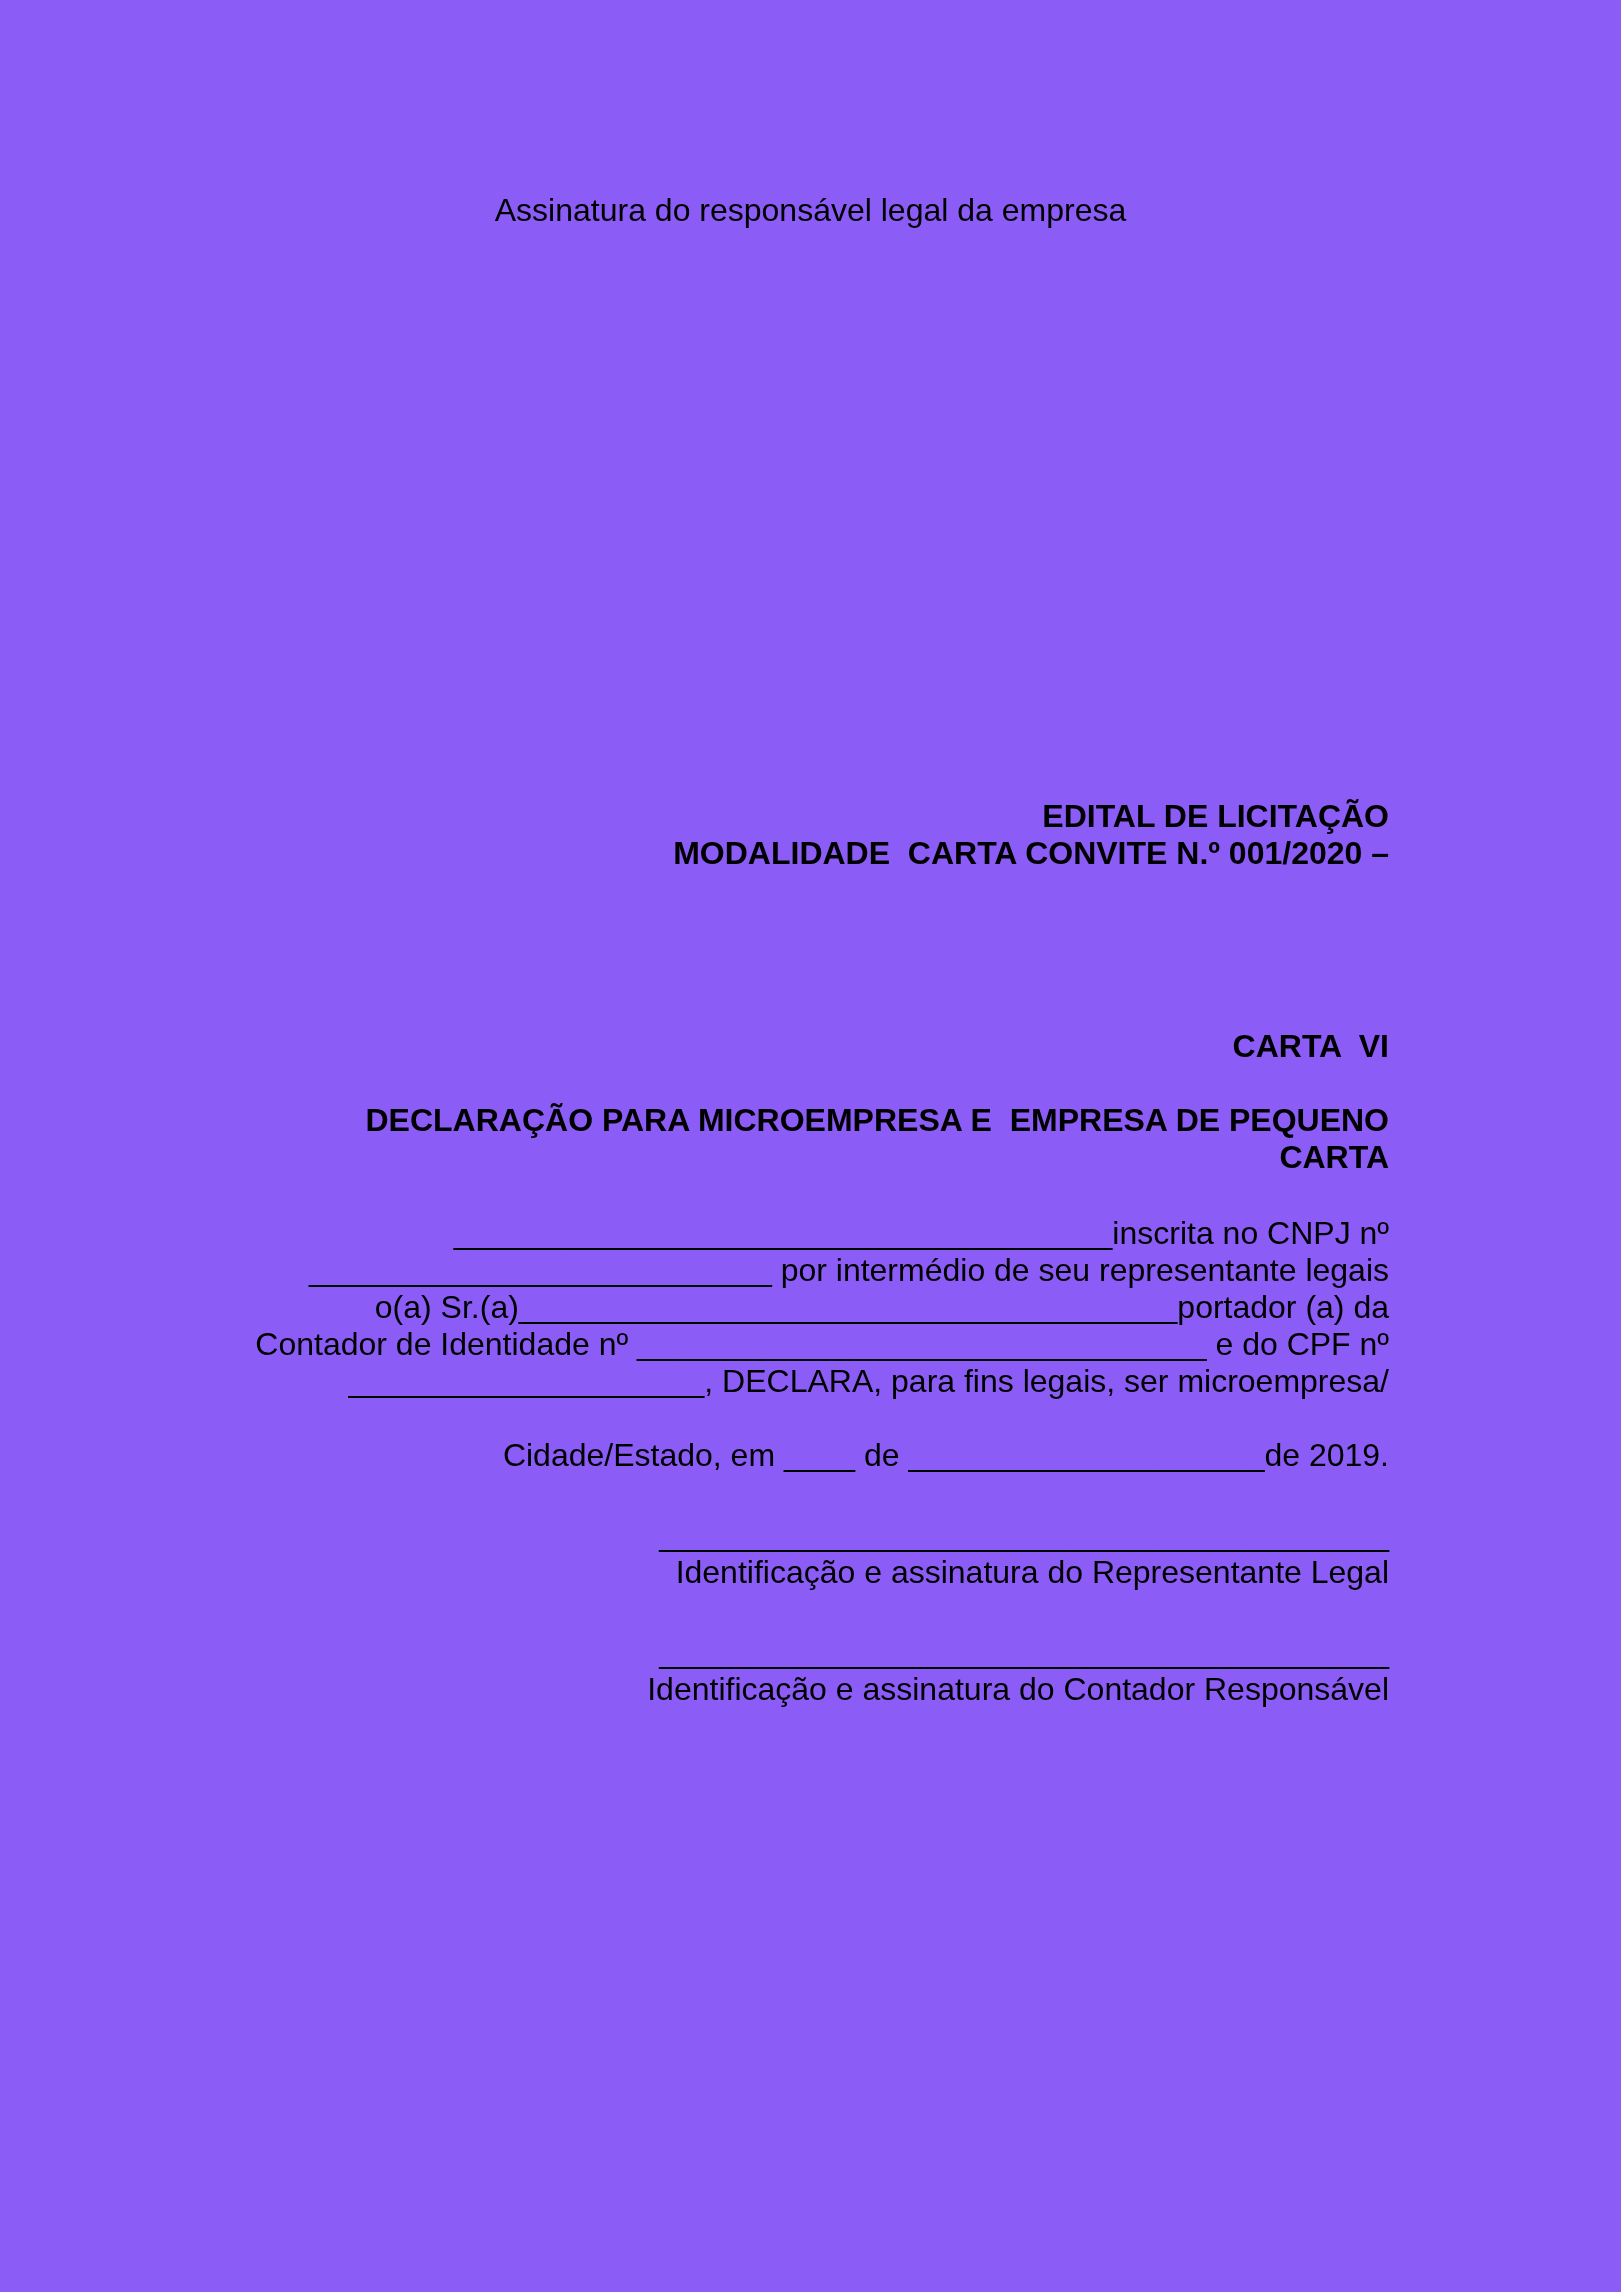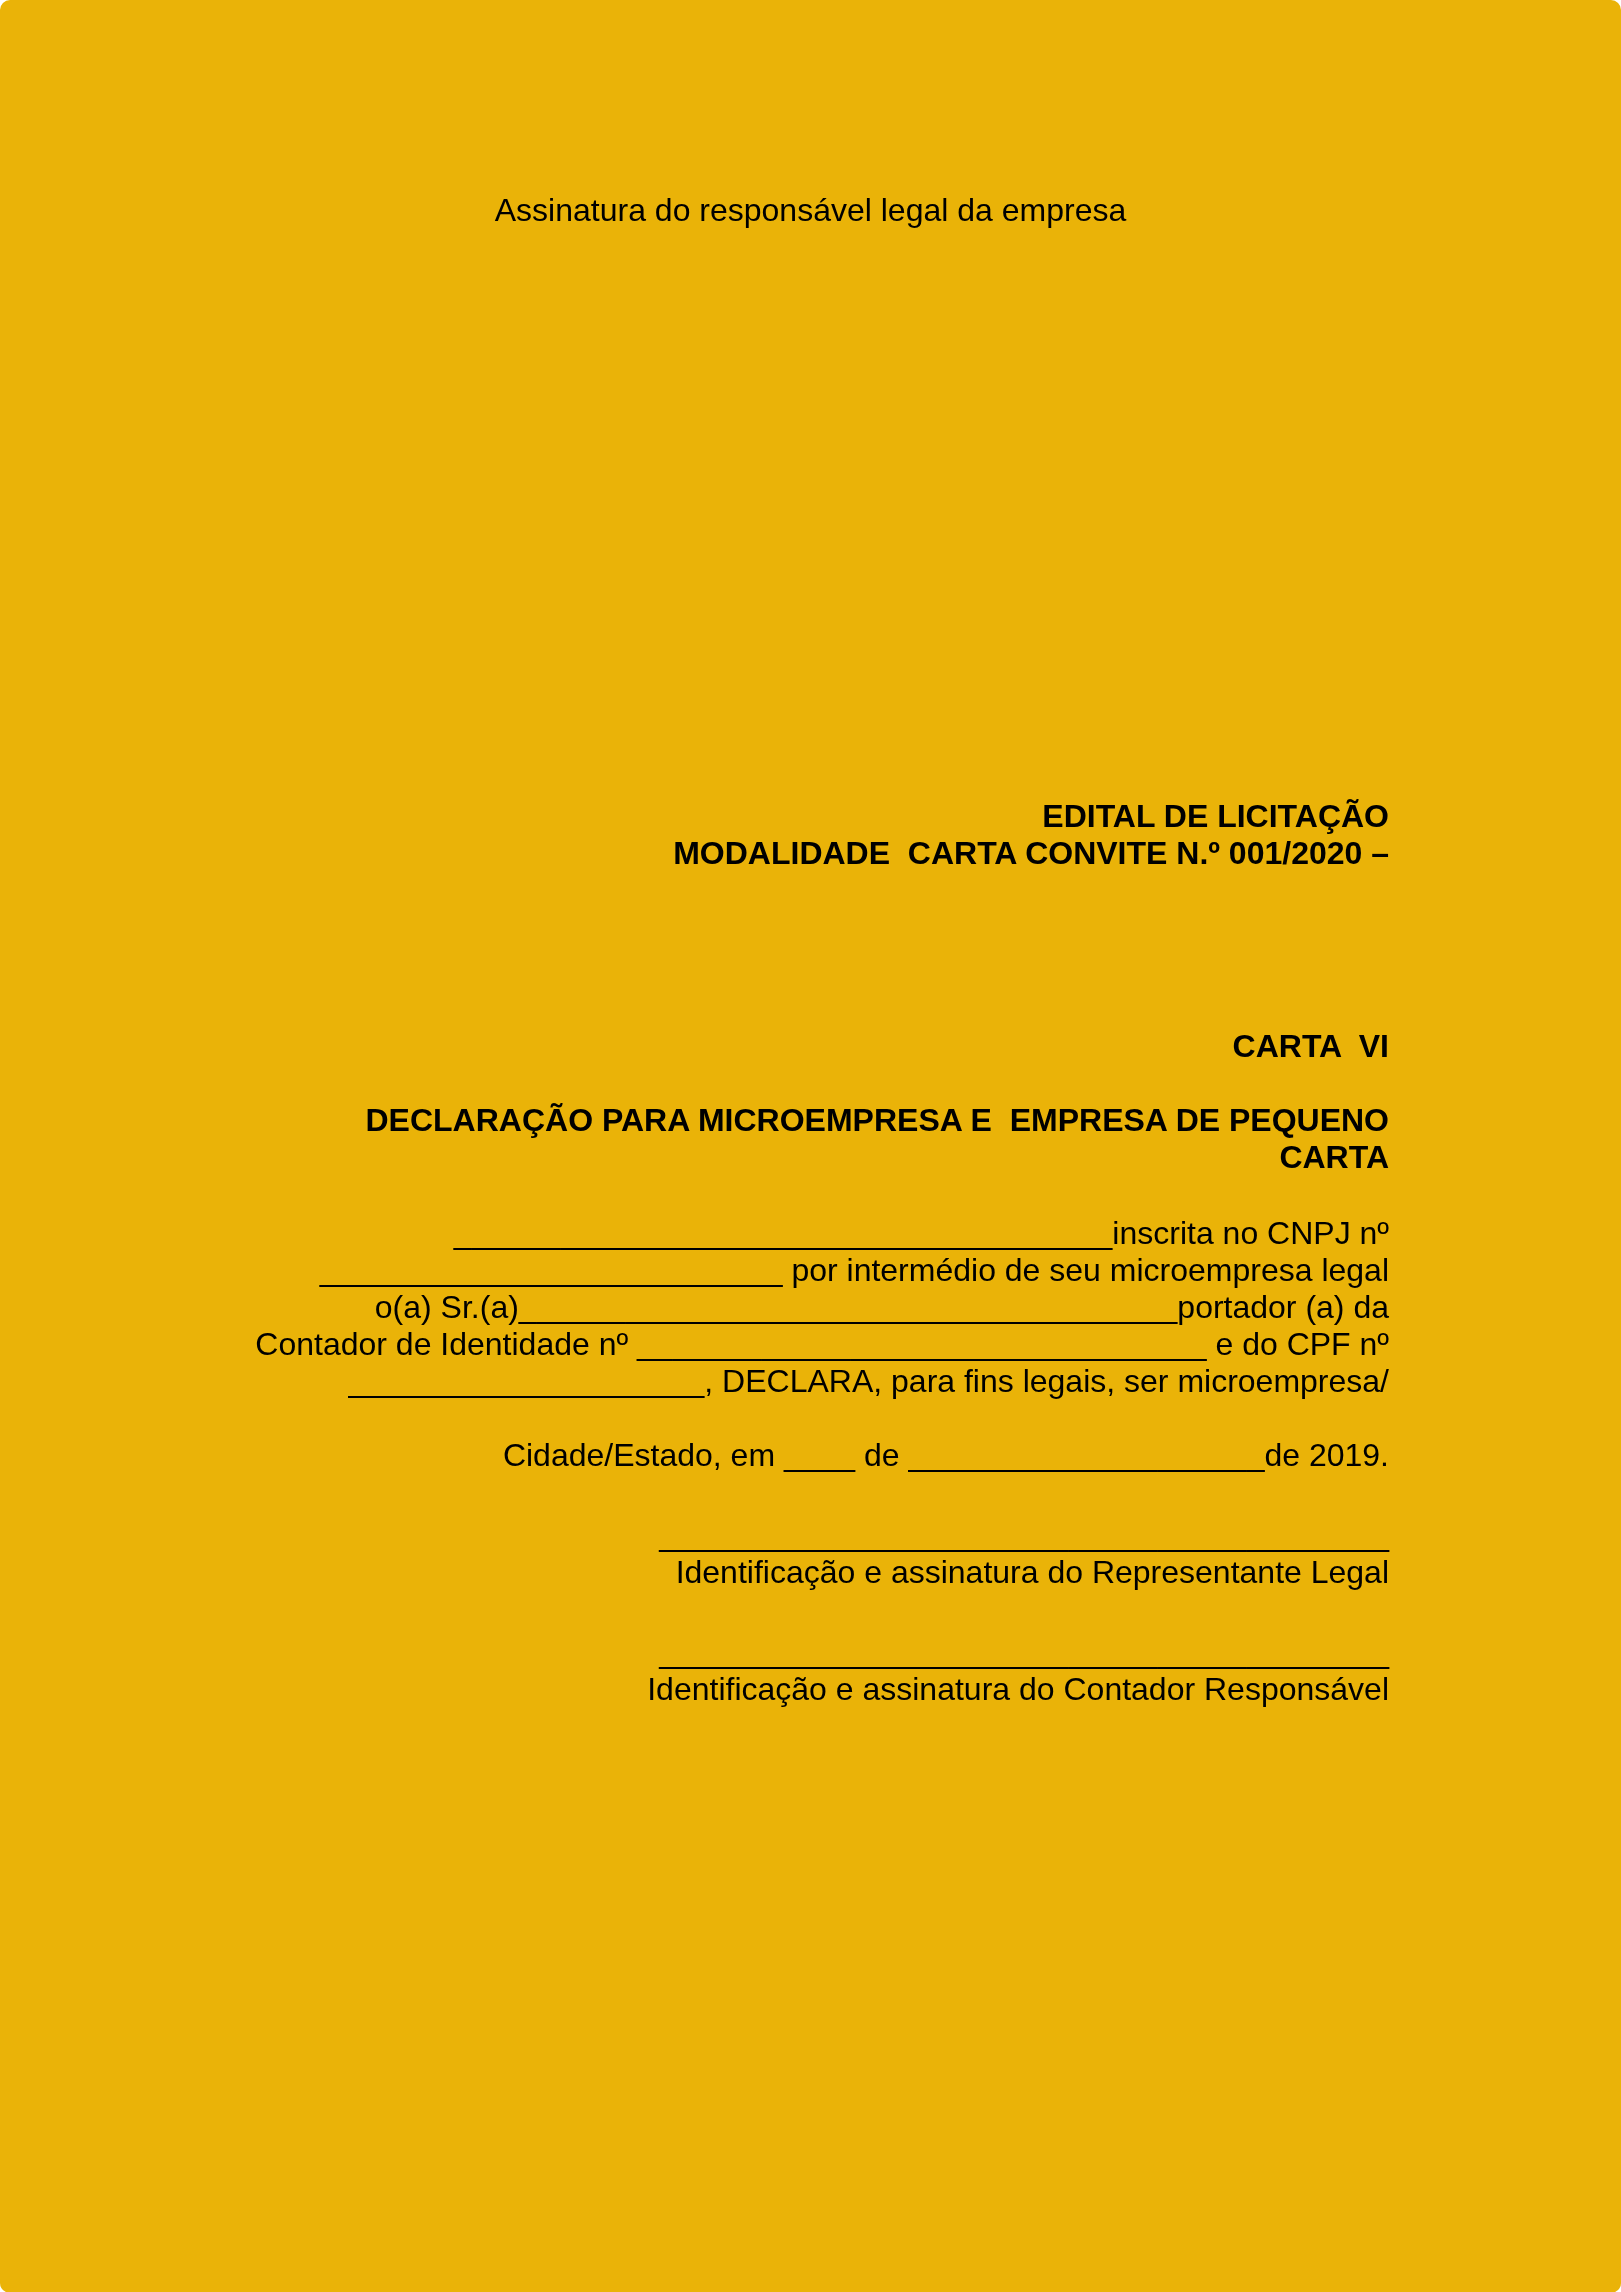--- a/index.html
+++ b/index.html
@@ -1,28 +1,27 @@
 <!DOCTYPE html>
 <html><head>
 <meta charset="utf-8">
 <style>
   html, body { margin: 0; padding: 0; background: #ffffff; }
   .page {
     position: relative;
     width: 1621px;
     height: 2293px;
     box-sizing: border-box;
-    background: #eab308;
+    background: #8b5cf6;
     color: #000000;
     font-family: "Liberation Sans", sans-serif;
     font-size: 32px;
     line-height: 37px;
     padding: 192px 232px 0 232px;
     overflow: hidden;
-    border-radius: 10px;
   }
   p { margin: 0; white-space: pre; text-align: right; }
   .bold { font-weight: bold; }
   .note { text-align: center; }
   .edital { margin-top: 569px; }
   .modalidade { }
   .anexo { margin-top: 156px; padding-left: 328px; }
   .subtitle { margin-top: 37px; }
   .body-paragraph { margin-top: 39px; }
   .date-line { margin-top: 37px; padding-left: 131px; }
@@ -41,21 +40,21 @@
 
   <p class="bold anexo">CARTA  VI</p>
 
   <div class="subtitle">
     <p class="bold"> DECLARAÇÃO PARA MICROEMPRESA E  EMPRESA DE PEQUENO</p>
     <p class="bold">CARTA</p>
   </div>
 
   <div class="body-paragraph">
     <p>_____________________________________inscrita no CNPJ nº</p>
-    <p>__________________________ por intermédio de seu microempresa legal</p>
+    <p>__________________________ por intermédio de seu representante legais</p>
     <p>o(a) Sr.(a)_____________________________________portador (a) da</p>
     <p>Contador de Identidade nº ________________________________ e do CPF nº</p>
     <p>____________________, DECLARA, para fins legais, ser microempresa/</p>
   </div>
 
   <p class="date-line">Cidade/Estado, em ____ de ____________________de 2019.</p>
 
   <div class="sig-block">
     <p>_________________________________________</p>
     <p>Identificação e assinatura do Representante Legal</p>

